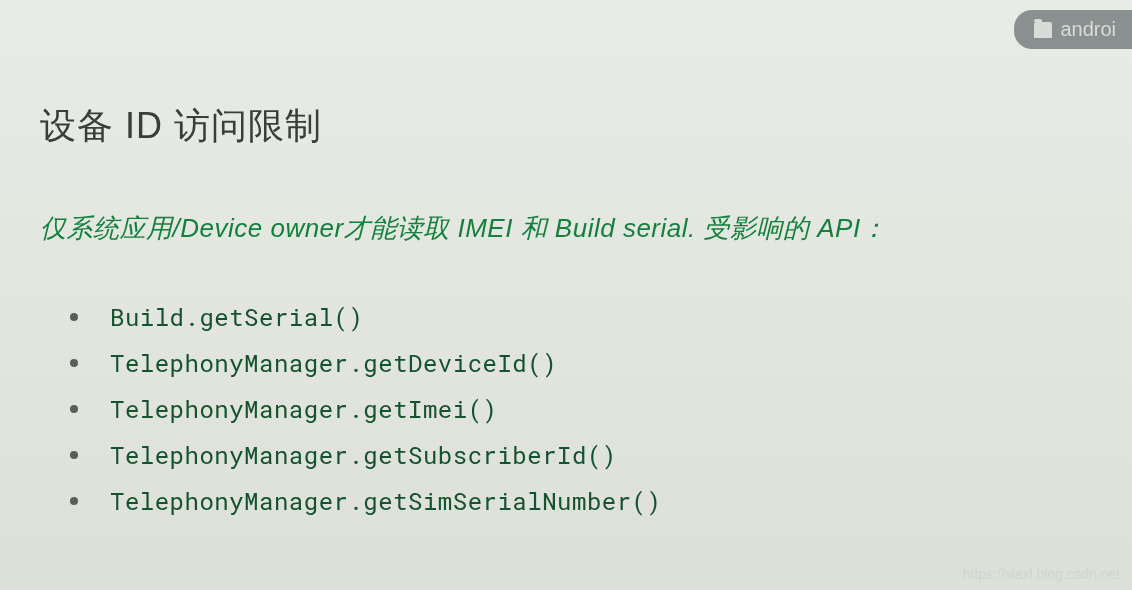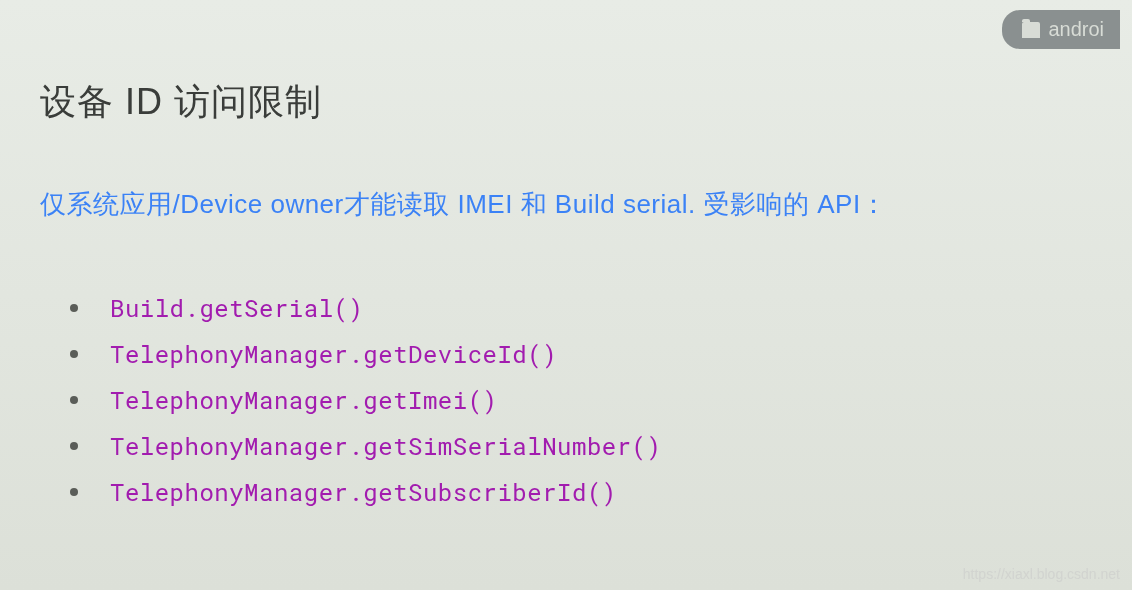--- a/index.html
+++ b/index.html
@@ -11,21 +11,21 @@
       width: 1132px;
       height: 590px;
       background: linear-gradient(to bottom, #e8ece6 0%, #dce0d8 100%);
       font-family: -apple-system, "PingFang SC", "Microsoft YaHei", sans-serif;
       position: relative;
       overflow: hidden;
     }
     .badge {
       position: absolute;
       top: 10px;
-      right: 12px;
+      right: 0;
       background: #8a9090;
       color: #d8dcd6;
       padding: 8px 16px 8px 20px;
       border-radius: 18px 0 0 18px;
       font-size: 20px;
       display: flex;
       align-items: center;
       gap: 8px;
       text-align: right;
     }
@@ -40,34 +40,35 @@
       content: "";
       position: absolute;
       top: -3px;
       left: 0;
       width: 8px;
       height: 3px;
       background: #d8dcd6;
       border-radius: 2px 2px 0 0;
     }
     .content {
-      padding: 78px 40px 40px 40px;
+      padding: 102px 40px 40px 40px;
     }
     .title {
       font-size: 36px;
       color: #3a3d3a;
       font-weight: 400;
       margin-bottom: 60px;
       letter-spacing: 1px;
     }
     .subtitle {
       font-size: 26px;
-      color: #3b82f6;
-      margin-bottom: 70px;
+      color: #15803d;
+      margin-bottom: 55px;
       letter-spacing: 0.5px;
+      font-style: italic;
     }
     .api-list {
       list-style: none;
       padding-left: 30px;
     }
     .api-list li {
       position: relative;
       margin-bottom: 14px;
       padding-left: 40px;
     }
@@ -77,21 +78,21 @@
       left: 0;
       top: 12px;
       width: 8px;
       height: 8px;
       background: #5a5d58;
       border-radius: 50%;
     }
     .api-code {
       font-family: "Roboto Mono", "Courier New", monospace;
       font-size: 24px;
-      color: #a21caf;
+      color: #14532d;
       letter-spacing: 0.5px;
       text-align: right;
     }
     .watermark {
       position: absolute;
       bottom: 8px;
       right: 12px;
       font-size: 14px;
       color: rgba(200, 200, 200, 0.5);
       font-family: Arial, sans-serif;
@@ -105,18 +106,18 @@
   <span>androi</span>
 </div>
 
 <div class="content">
   <h1 class="title">设备 ID 访问限制</h1>
   <p class="subtitle">仅系统应用/Device owner才能读取 IMEI 和 Build serial.  受影响的 API：</p>
   <ul class="api-list">
     <li><span class="api-code">Build.getSerial()</span></li>
     <li><span class="api-code">TelephonyManager.getDeviceId()</span></li>
     <li><span class="api-code">TelephonyManager.getImei()</span></li>
+    <li><span class="api-code">TelephonyManager.getSubscriberId()</span></li>
     <li><span class="api-code">TelephonyManager.getSimSerialNumber()</span></li>
-    <li><span class="api-code">TelephonyManager.getSubscriberId()</span></li>
   </ul>
 </div>
 
 <div class="watermark">https://xiaxl.blog.csdn.net</div>
 
 </body></html>

